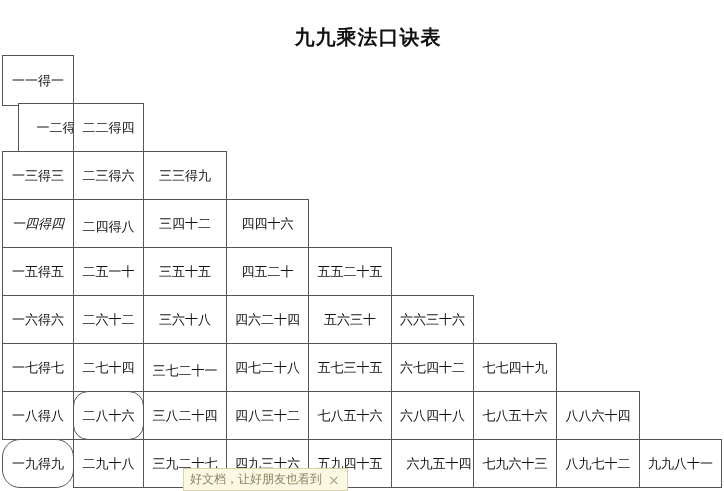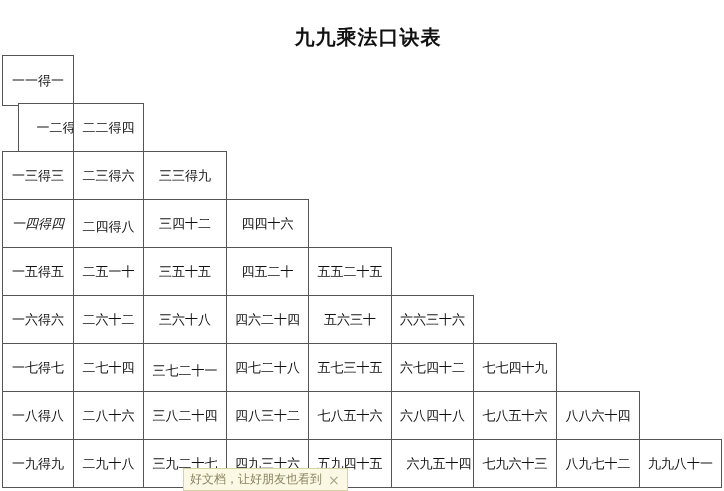--- a/index.html
+++ b/index.html
@@ -59,28 +59,28 @@
     <div class="cell" style="left: 308px; top: 295px; width: 84px; height: 49px;">五六三十</div>
     <div class="cell" style="left: 391px; top: 295px; width: 83px; height: 49px;">六六三十六</div>
     <div class="cell" style="left: 2px; top: 343px; width: 72px; height: 49px;">一七得七</div>
     <div class="cell" style="left: 73px; top: 343px; width: 71px; height: 49px;">二七十四</div>
     <div class="cell" style="left: 143px; top: 343px; width: 84px; height: 55px;">三七二十一</div>
     <div class="cell" style="left: 226px; top: 343px; width: 83px; height: 49px;">四七二十八</div>
     <div class="cell" style="left: 308px; top: 343px; width: 84px; height: 49px;">五七三十五</div>
     <div class="cell" style="left: 391px; top: 343px; width: 83px; height: 49px;">六七四十二</div>
     <div class="cell" style="left: 473px; top: 343px; width: 84px; height: 49px;">七七四十九</div>
     <div class="cell" style="left: 2px; top: 391px; width: 72px; height: 49px;">一八得八</div>
-    <div class="cell" style="left: 73px; top: 391px; width: 71px; height: 49px;">二八十六</div>
+    <div class="cell" style="left: 73px; top: 391px; width: 71px; height: 49px; border-radius: 15px;">二八十六</div>
     <div class="cell" style="left: 143px; top: 391px; width: 84px; height: 49px;">三八二十四</div>
     <div class="cell" style="left: 226px; top: 391px; width: 83px; height: 49px;">四八三十二</div>
     <div class="cell" style="left: 308px; top: 391px; width: 84px; height: 49px;">七八五十六</div>
     <div class="cell" style="left: 391px; top: 391px; width: 83px; height: 49px;">六八四十八</div>
     <div class="cell" style="left: 473px; top: 391px; width: 84px; height: 49px;">七八五十六</div>
     <div class="cell" style="left: 556px; top: 391px; width: 84px; height: 49px;">八八六十四</div>
-    <div class="cell" style="left: 2px; top: 439px; width: 72px; height: 49px;">一九得九</div>
+    <div class="cell" style="left: 2px; top: 439px; width: 72px; height: 49px; border-radius: 18px;">一九得九</div>
     <div class="cell" style="left: 73px; top: 439px; width: 71px; height: 49px;">二九十八</div>
     <div class="cell" style="left: 143px; top: 439px; width: 84px; height: 49px;">三九二十七</div>
     <div class="cell" style="left: 226px; top: 439px; width: 83px; height: 49px;">四九三十六</div>
     <div class="cell" style="left: 308px; top: 439px; width: 84px; height: 49px;">五九四十五</div>
     <div class="cell" style="left: 391px; top: 439px; width: 83px; height: 49px; padding-left: 13px;">六九五十四</div>
     <div class="cell" style="left: 473px; top: 439px; width: 84px; height: 49px;">七九六十三</div>
     <div class="cell" style="left: 556px; top: 439px; width: 84px; height: 49px;">八九七十二</div>
     <div class="cell" style="left: 639px; top: 439px; width: 83px; height: 49px;">九九八十一</div>
   </div>
 

